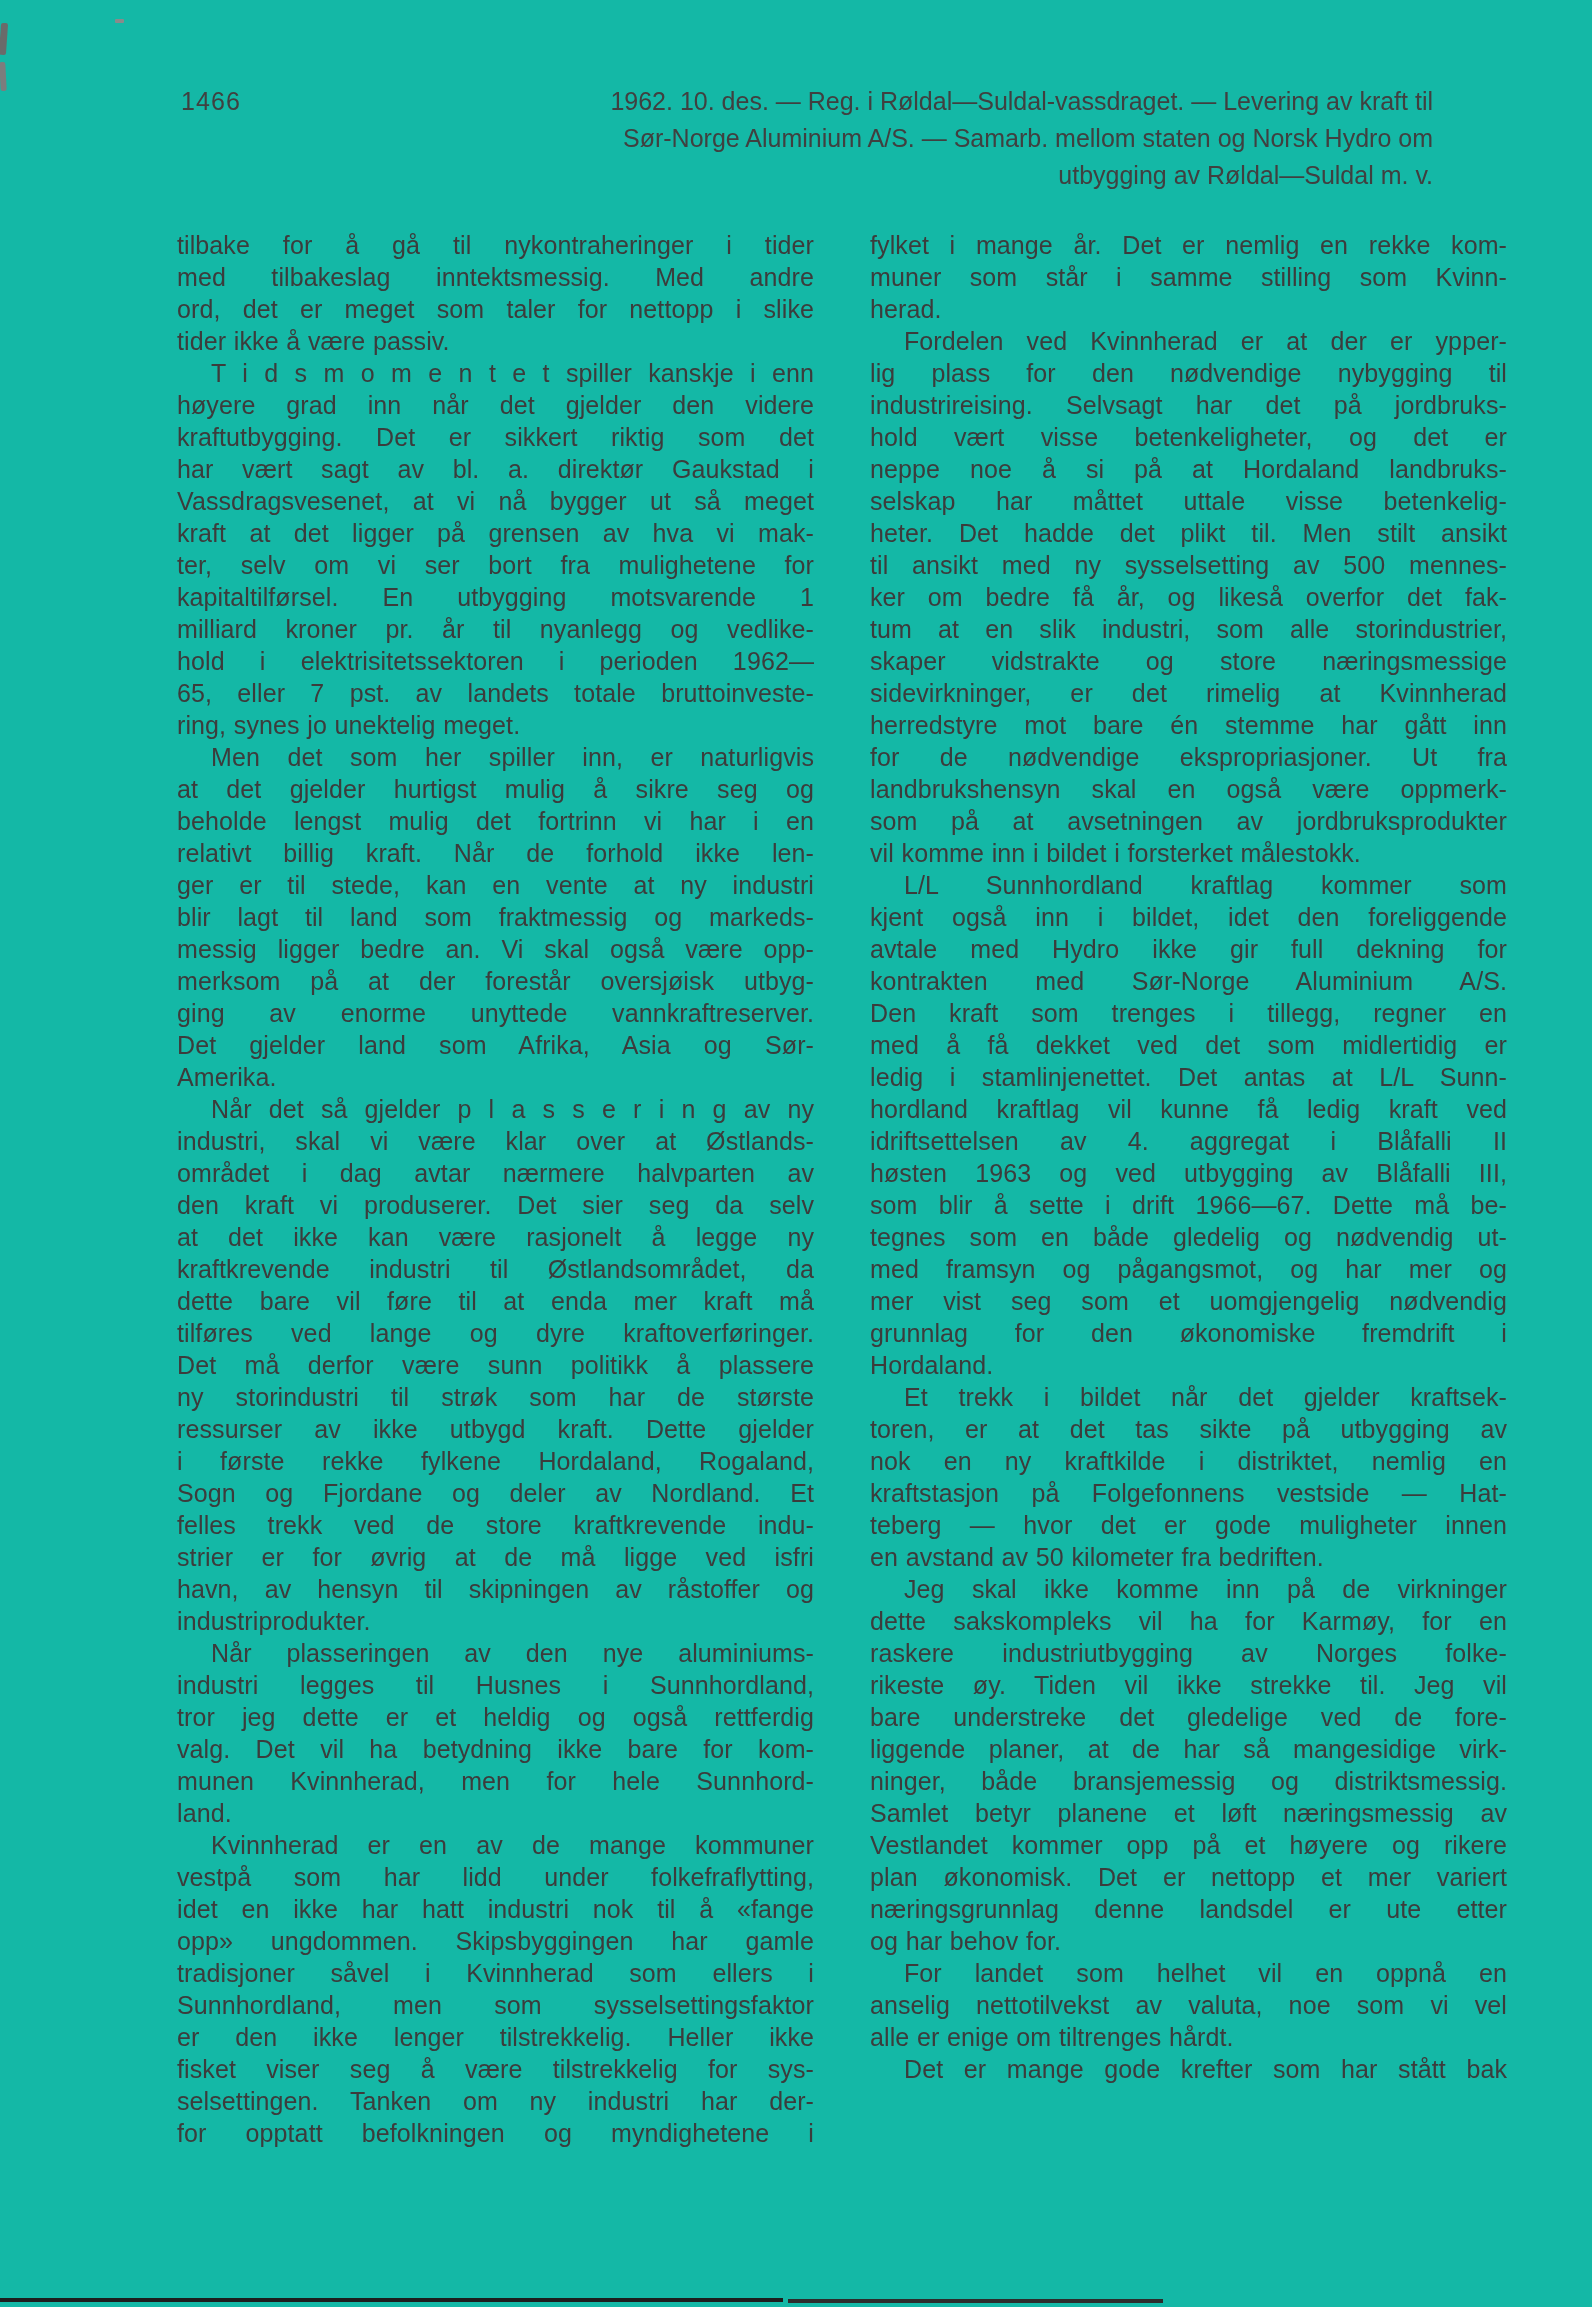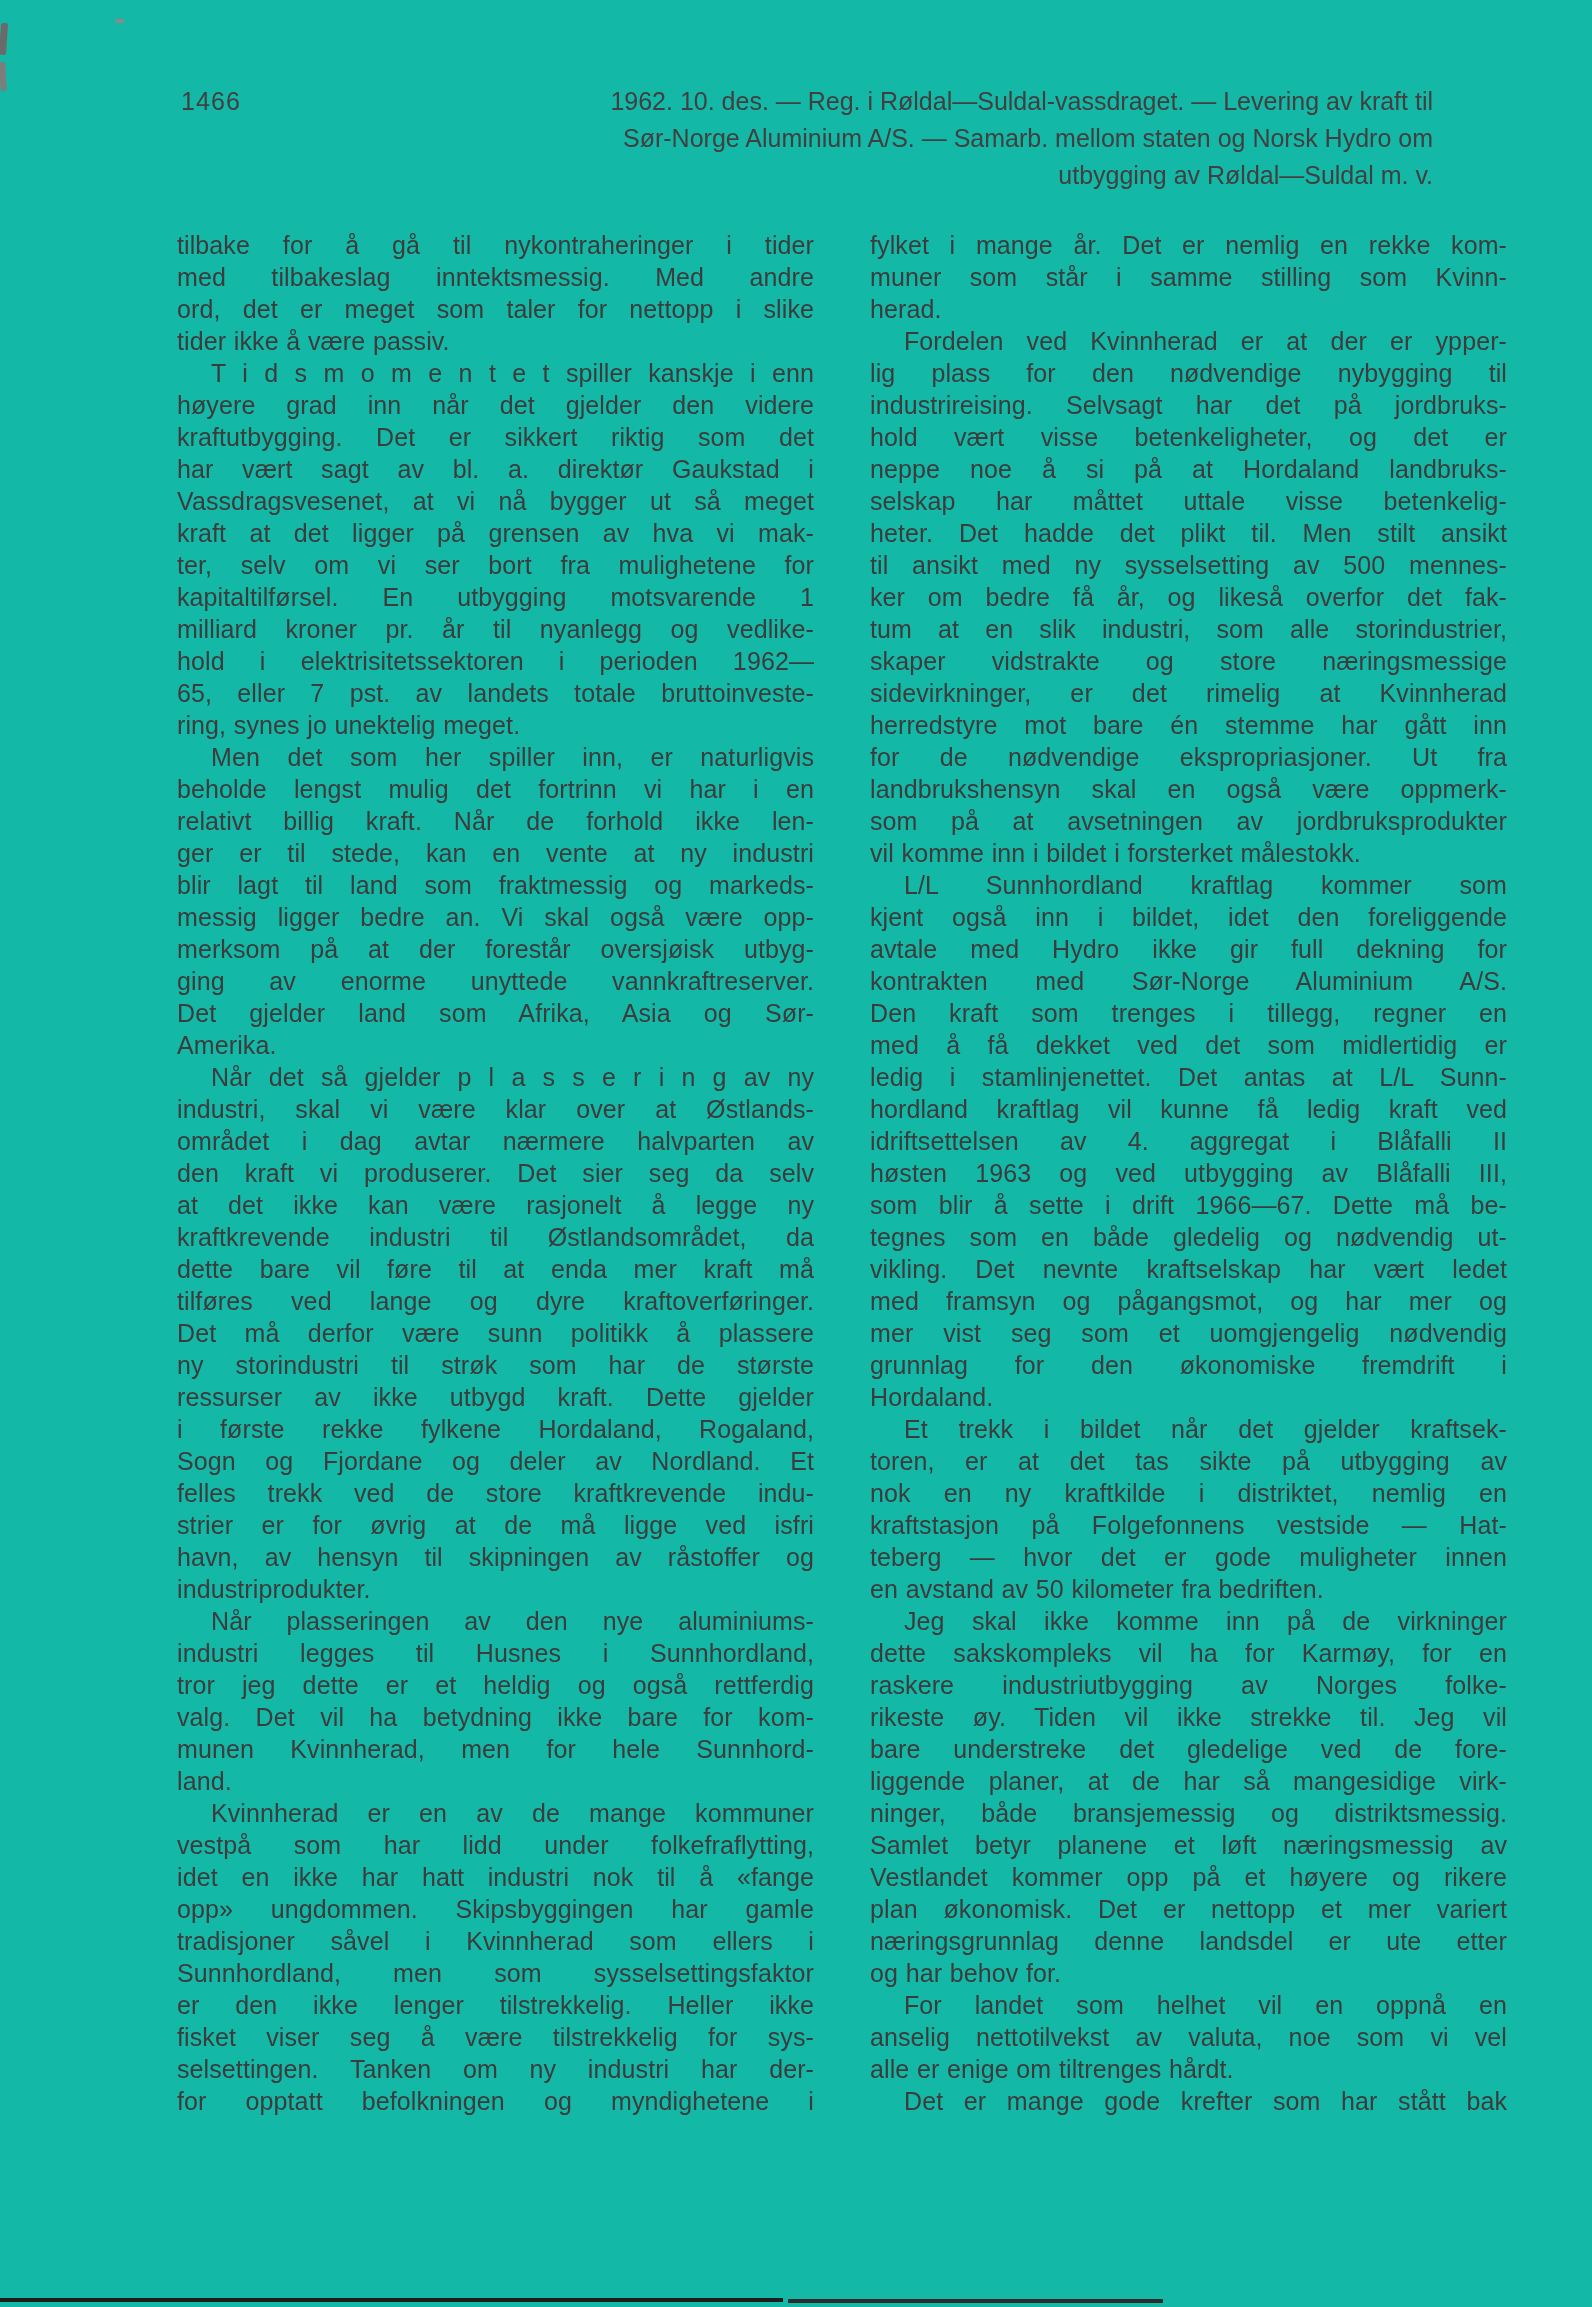--- a/index.html
+++ b/index.html
@@ -127,20 +127,21 @@
           <div class="line">kraft at det ligger på grensen av hva vi mak-</div>
           <div class="line">ter, selv om vi ser bort fra mulighetene for</div>
           <div class="line">kapitaltilførsel. En utbygging motsvarende 1</div>
           <div class="line">milliard kroner pr. år til nyanlegg og vedlike-</div>
           <div class="line">hold i elektrisitetssektoren i perioden 1962—</div>
           <div class="line">65, eller 7 pst. av landets totale bruttoinveste-</div>
           <div class="line last">ring, synes jo unektelig meget.</div>
         </div>
         <div class="para indent">
           <div class="line">Men det som her spiller inn, er naturligvis</div>
+          <div class="line">at det gjelder hurtigst mulig å sikre seg og</div>
           <div class="line">beholde lengst mulig det fortrinn vi har i en</div>
           <div class="line">relativt billig kraft. Når de forhold ikke len-</div>
           <div class="line">ger er til stede, kan en vente at ny industri</div>
           <div class="line">blir lagt til land som fraktmessig og markeds-</div>
           <div class="line">messig ligger bedre an. Vi skal også være opp-</div>
           <div class="line">merksom på at der forestår oversjøisk utbyg-</div>
           <div class="line">ging av enorme unyttede vannkraftreserver.</div>
           <div class="line">Det gjelder land som Afrika, Asia og Sør-</div>
           <div class="line last">Amerika.</div>
         </div>
@@ -215,21 +216,20 @@
           <div class="line">avtale med Hydro ikke gir full dekning for</div>
           <div class="line">kontrakten med Sør-Norge Aluminium A/S.</div>
           <div class="line">Den kraft som trenges i tillegg, regner en</div>
           <div class="line">med å få dekket ved det som midlertidig er</div>
           <div class="line">ledig i stamlinjenettet. Det antas at L/L Sunn-</div>
           <div class="line">hordland kraftlag vil kunne få ledig kraft ved</div>
           <div class="line">idriftsettelsen av 4. aggregat i Blåfalli II</div>
           <div class="line">høsten 1963 og ved utbygging av Blåfalli III,</div>
           <div class="line">som blir å sette i drift 1966—67. Dette må be-</div>
           <div class="line">tegnes som en både gledelig og nødvendig ut-</div>
-          <div class="line">vikling. Det nevnte kraftselskap har vært ledet</div>
           <div class="line">med framsyn og pågangsmot, og har mer og</div>
           <div class="line">mer vist seg som et uomgjengelig nødvendig</div>
           <div class="line">grunnlag for den økonomiske fremdrift i</div>
           <div class="line last">Hordaland.</div>
         </div>
         <div class="para indent">
           <div class="line">Et trekk i bildet når det gjelder kraftsek-</div>
           <div class="line">toren, er at det tas sikte på utbygging av</div>
           <div class="line">nok en ny kraftkilde i distriktet, nemlig en</div>
           <div class="line">kraftstasjon på Folgefonnens vestside — Hat-</div>

